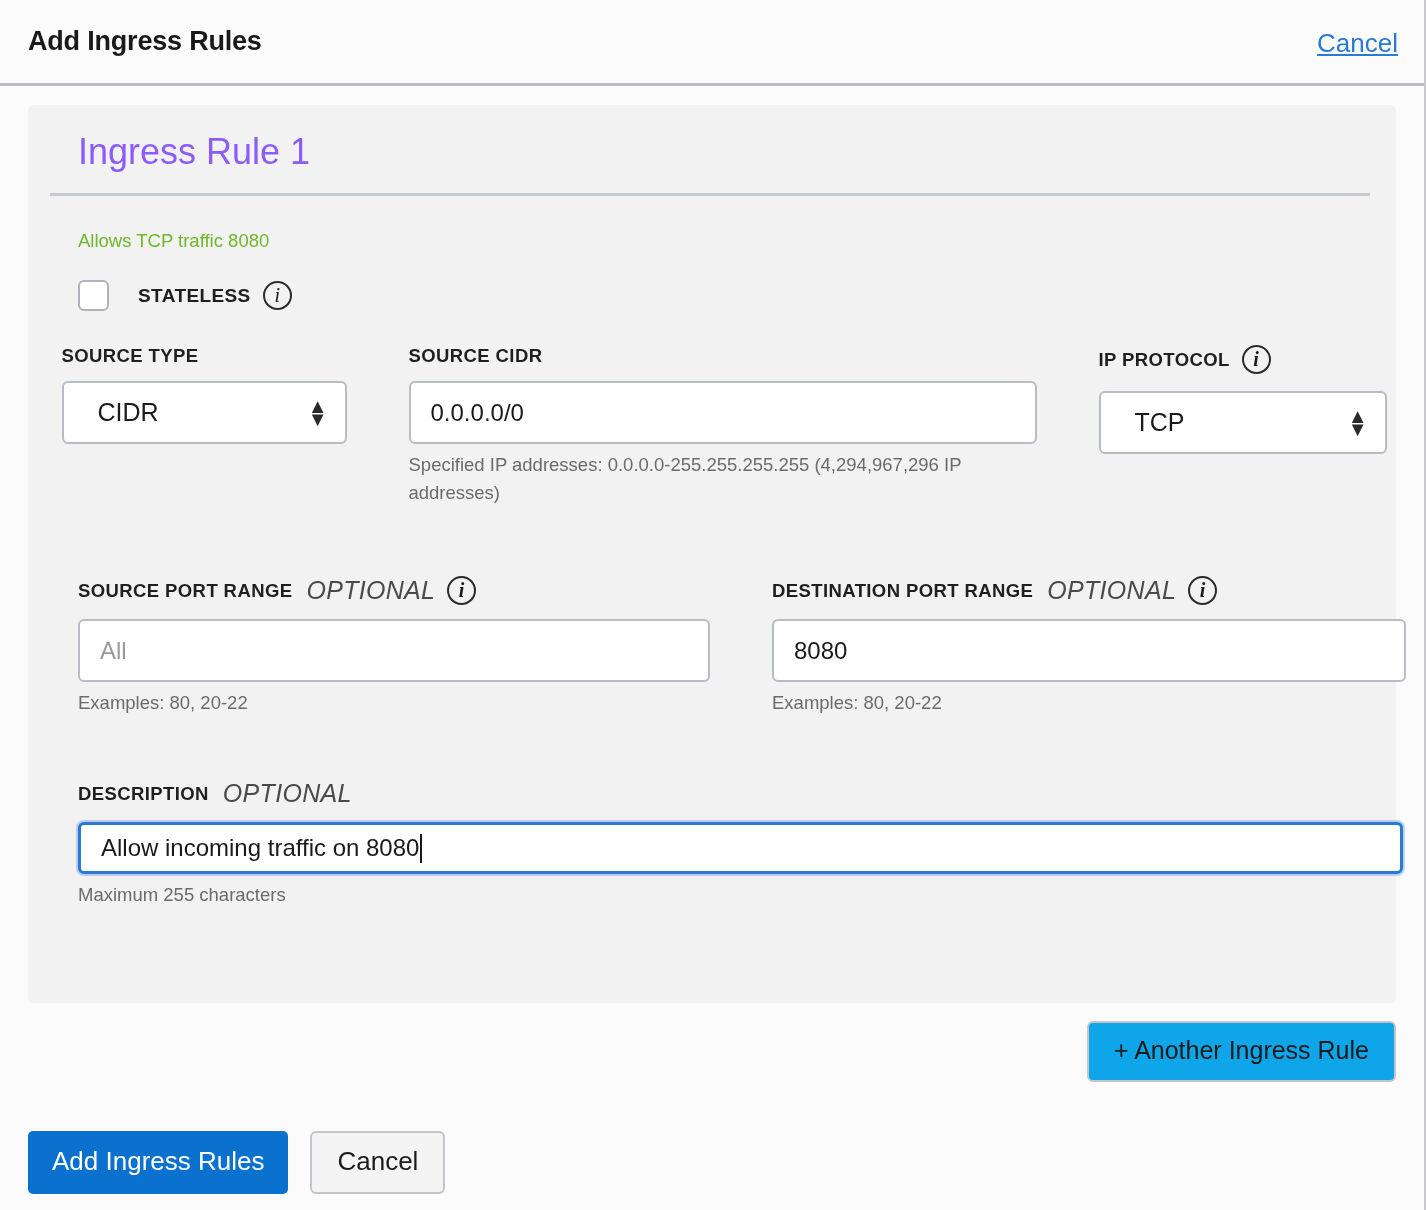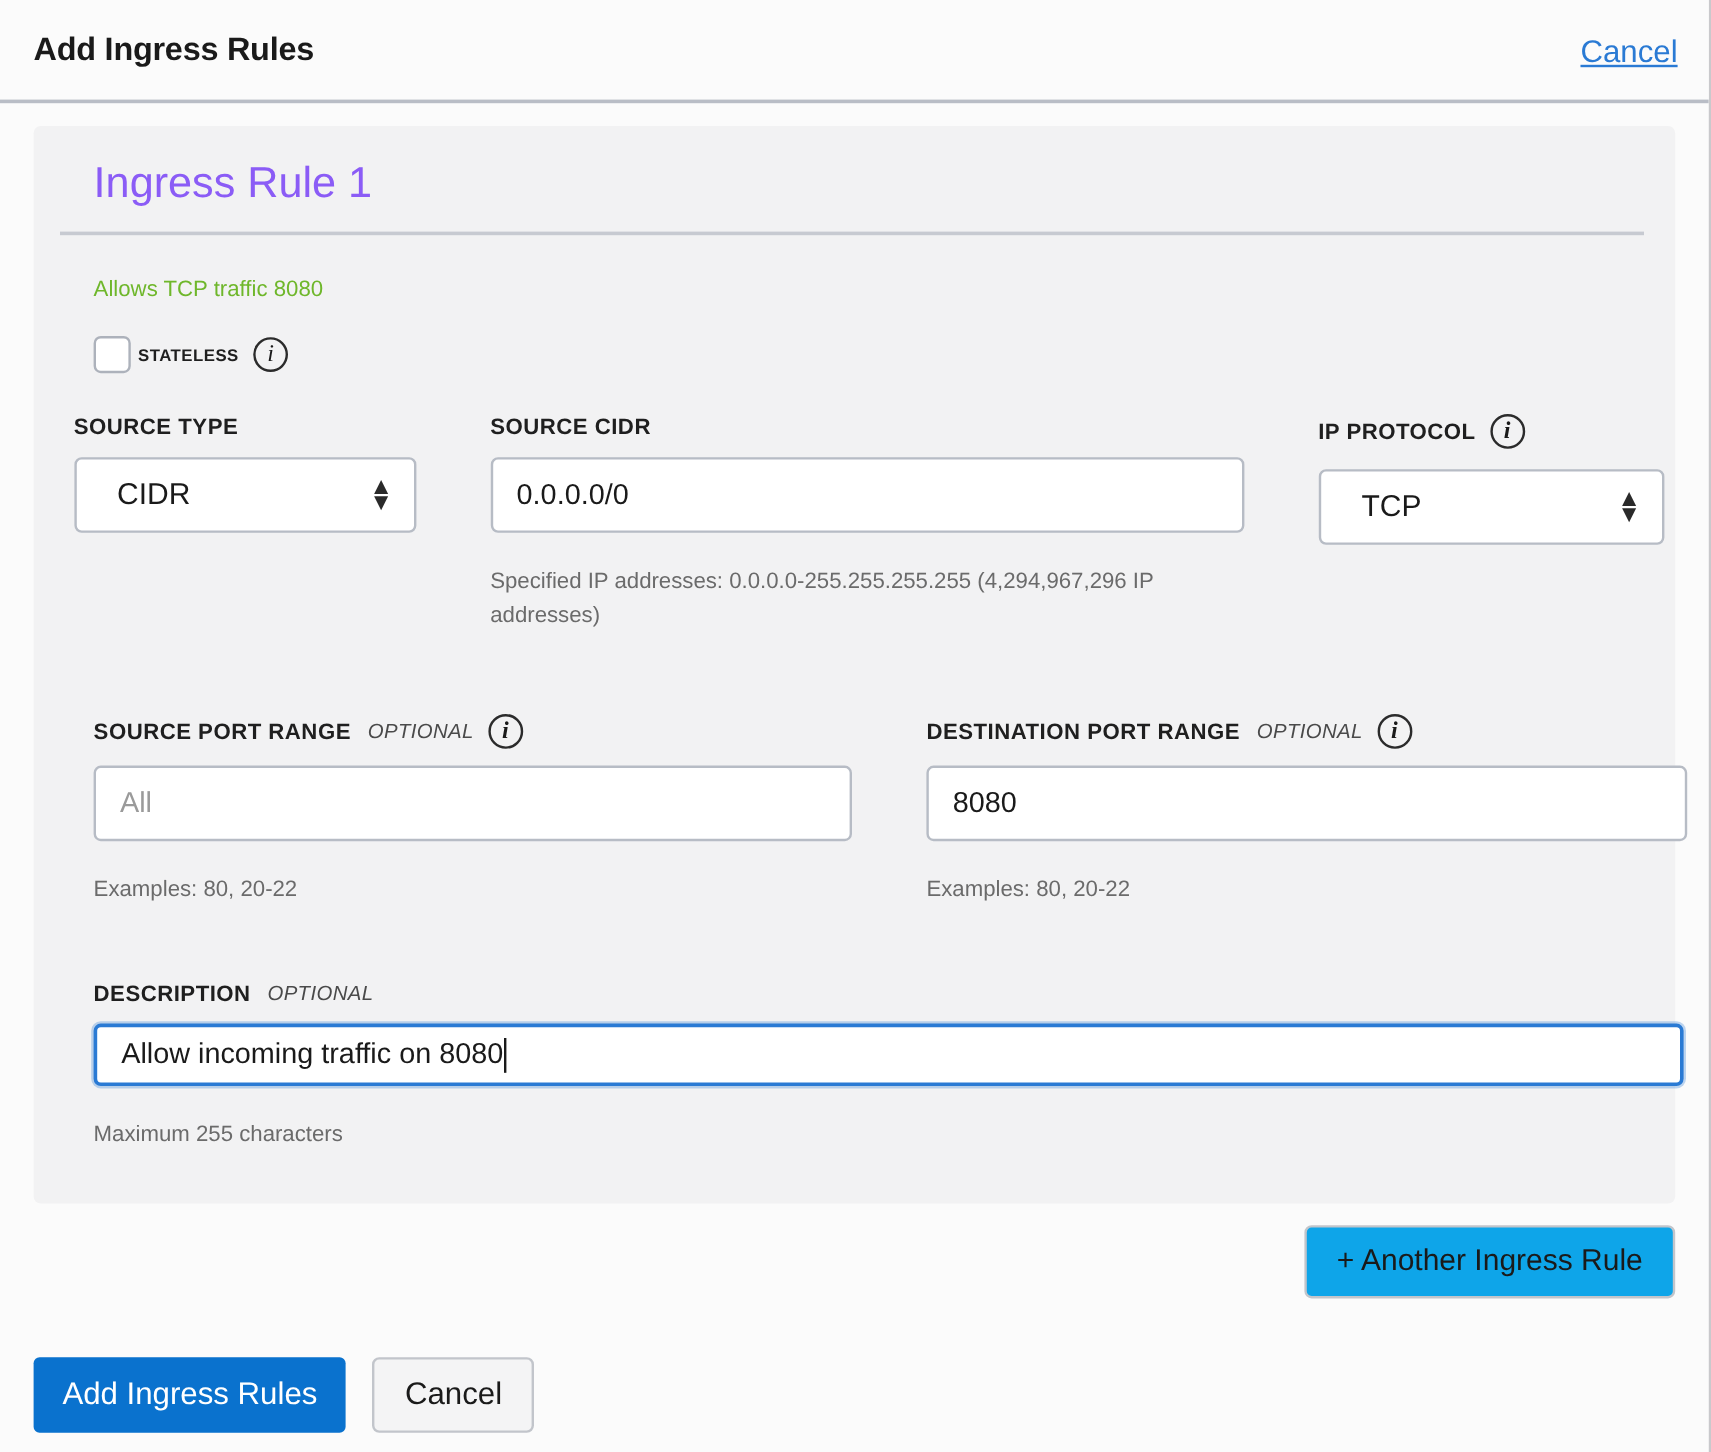--- a/index.html
+++ b/index.html
@@ -74,22 +74,22 @@
   .checkbox {
     width: 31px;
     height: 31px;
     border: 2px solid #adb2bb;
     border-radius: 6px;
     background: #ffffff;
     cursor: pointer;
     flex: 0 0 auto;
   }
   .stateless-label {
-    margin-left: 6px;
-    font-size: 14px;
+    margin-left: 29px;
+    font-size: 19px;
     font-weight: bold;
     letter-spacing: 0.4px;
     color: #1f1f1f;
   }
 
   
   .info-icon {
     display: inline-flex;
     align-items: center;
     justify-content: center;
@@ -115,29 +115,29 @@
     font-weight: bold;
     letter-spacing: 0.4px;
     color: #1f1f1f;
     display: flex;
     align-items: center;
     margin-bottom: 14px;
   }
   .optional-tag {
     font-weight: normal;
     font-style: italic;
-    font-size: 17px;
+    font-size: 25px;
     color: #4a4a4a;
     letter-spacing: 0.3px;
     margin-left: 14px;
   }
   .help-text {
     font-size: 18.5px;
     color: #6b6b6b;
-    margin-top: 26px;
+    margin-top: 7px;
     line-height: 1.52;
   }
 
   .input-box {
     background: #ffffff;
     border: 2px solid #b7bcc5;
     border-radius: 6px;
     height: 63px;
     display: flex;
     align-items: center;

